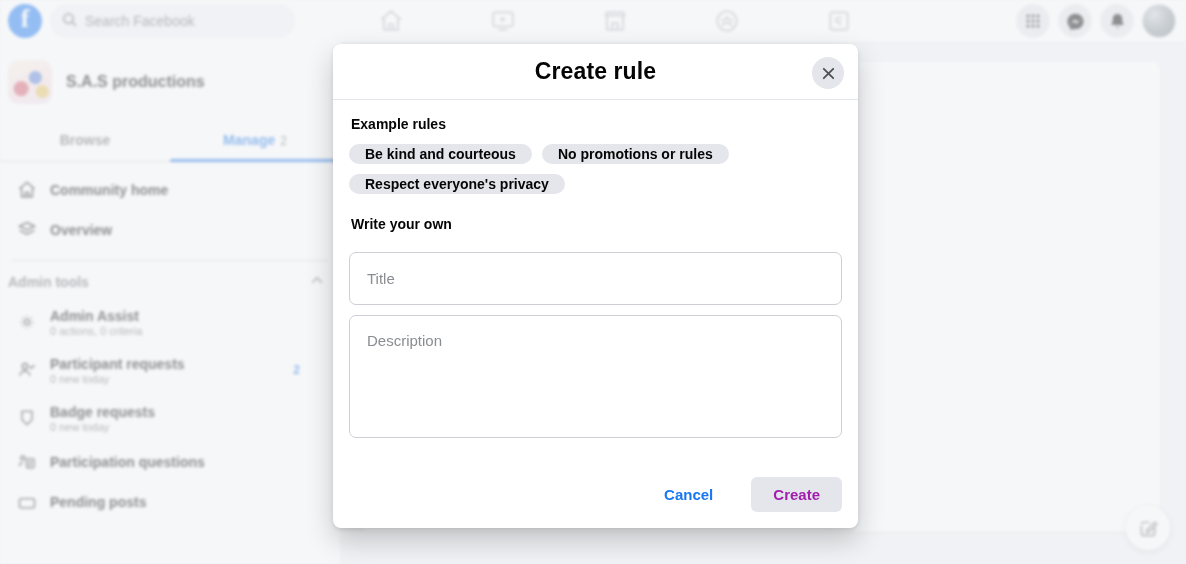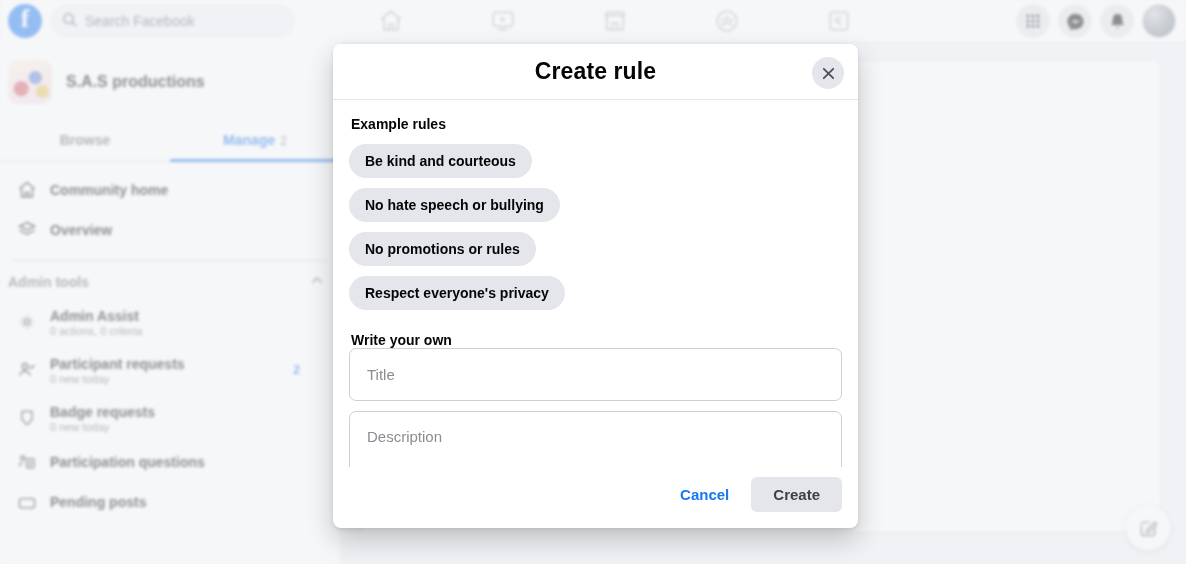--- a/index.html
+++ b/index.html
@@ -294,33 +294,33 @@
     flex: 1;
     padding: 16px;
     overflow: hidden;
   }
   .sec-label {
     font-size: 14px;
     font-weight: bold;
     color: #050505;
     margin: 0 0 12px 2px;
   }
-  .sec-label.second { margin-top: 22px; margin-bottom: 0; }
+  .sec-label.second { margin-top: 22px; margin-bottom: 20px; }
 
   .chips {
     display: flex;
     flex-wrap: wrap;
     gap: 10px;
     max-width: 400px;
   }
   .chip {
     background: #e4e6eb;
     border: none;
     border-radius: 18px;
-    padding: 9px 16px;
+    padding: 2px 16px;
     font-size: 14px;
     font-weight: 600;
     color: #050505;
     cursor: pointer;
     font-family: "Liberation Sans", sans-serif;
     white-space: nowrap;
     line-height: 16px;
   }
 
   .field {
@@ -344,37 +344,37 @@
     padding-top: 15px;
     line-height: 20px;
   }
 
   .modal-footer {
     flex: none;
     padding: 10px 16px 16px;
     display: flex;
     align-items: center;
     justify-content: flex-end;
-    gap: 8px;
+    gap: 24px;
   }
   .btn-cancel {
     background: transparent;
     border: none;
     color: #1877f2;
     font-size: 15px;
     font-weight: bold;
     padding: 9px 14px;
     border-radius: 6px;
     cursor: pointer;
     font-family: "Liberation Sans", sans-serif;
   }
   .btn-create {
     background: #e4e6eb;
     border: none;
-    color: #404040;
+    color: #a21caf;
     font-size: 15px;
     font-weight: bold;
     padding: 9px 22px;
     border-radius: 6px;
     cursor: default;
     font-family: "Liberation Sans", sans-serif;
   }
 </style>
 </head>
 <body>
@@ -602,21 +602,20 @@
         </svg>
       </button>
     </div>
 
     <div class="modal-body">
 
       <div class="sec-label">Example rules</div>
 
       <div class="chips">
         <button class="chip">Be kind and courteous</button>
-        <button class="chip">No hate speech or bullying</button>
         <button class="chip">No promotions or rules</button>
         <button class="chip">Respect everyone's privacy</button>
       </div>
 
       <div class="sec-label second">Write your own</div>
 
       <input class="field title-field" type="text" placeholder="Title" style="">
 
       <textarea class="field desc-field" placeholder="Description" style=""></textarea>
     </div>

